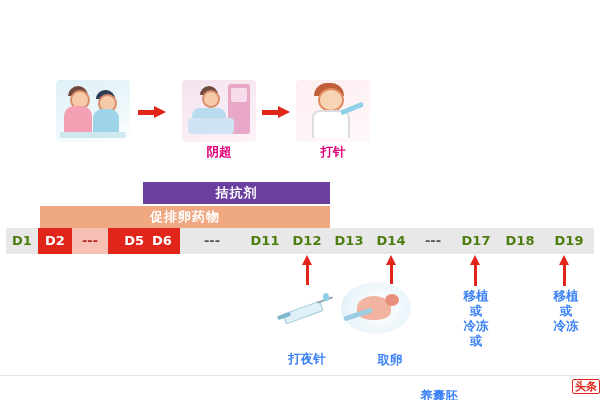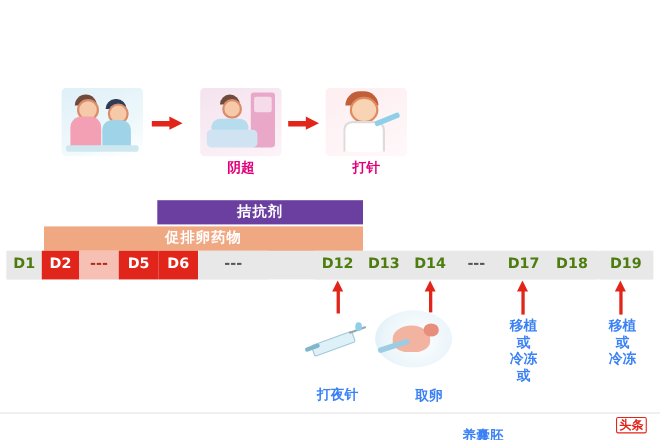--- a/index.html
+++ b/index.html
@@ -287,21 +287,21 @@
     background: #e88f7c; border-radius: 50%;
   }
   .mini-ovum .probe {
     position: absolute; left: 2px; top: 30px; width: 30px; height: 5px;
     background: #9ccde2; border-radius: 3px; transform: rotate(-18deg);
   }
 
   
   .watermark {
     position: absolute;
-    right: 12px;
+    right: 0;
     bottom: 6px;
     font-size: 12px;
     color: #777777;
     display: flex;
     align-items: flex-end;
     gap: 4px;
     padding-left: 32px;
   }
   .wm-logo {
     display: inline-block;
@@ -368,23 +368,24 @@
 
   <div class="bar-stim-light"></div>
   <div class="bar bar-stim">促排卵药物</div>
   <div class="bar bar-antagonist">拮抗剂</div>
 
   <div class="axis"></div>
 
   <div class="daycell dc-gray" style="left:6px;   width:32px;">D1</div>
   <div class="daycell dc-red" style="left:38px;  width:34px;">D2</div>
   <div class="daycell dc-pinklite" style="left:72px; width:36px;">---</div>
-  <div class="daycell dc-red" style="left:108px; width:36px;">D5</div>
+  <div class="daycell dc-red" style="left:108px; width:36px;text-align:right;">D5</div>
   <div class="daycell dc-red" style="left:144px; width:36px;">D6</div>
   <div class="daycell dc-dash" style="left:180px; width:64px;">---</div>
+  <div class="daycell dc-gray" style="left:244px; width:42px;">D11</div>
   <div class="daycell dc-gray" style="left:286px; width:42px;">D12</div>
   <div class="daycell dc-gray" style="left:328px; width:42px;">D13</div>
   <div class="daycell dc-gray" style="left:370px; width:42px;">D14</div>
   <div class="daycell dc-dash" style="left:412px; width:42px;">---</div>
   <div class="daycell dc-gray" style="left:454px; width:44px;">D17</div>
   <div class="daycell dc-gray" style="left:498px; width:44px;">D18</div>
   <div class="daycell dc-gray" style="left:546px; width:46px;">D19</div>
 
   <div class="v-arrow" style="left:306px; top:264px; height:24px;"></div>
   <div class="v-arrow" style="left:390px; top:264px; height:20px;"></div>

